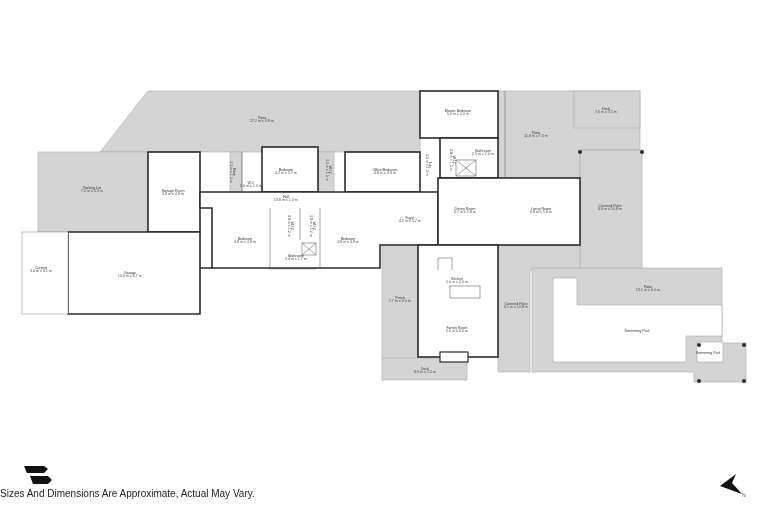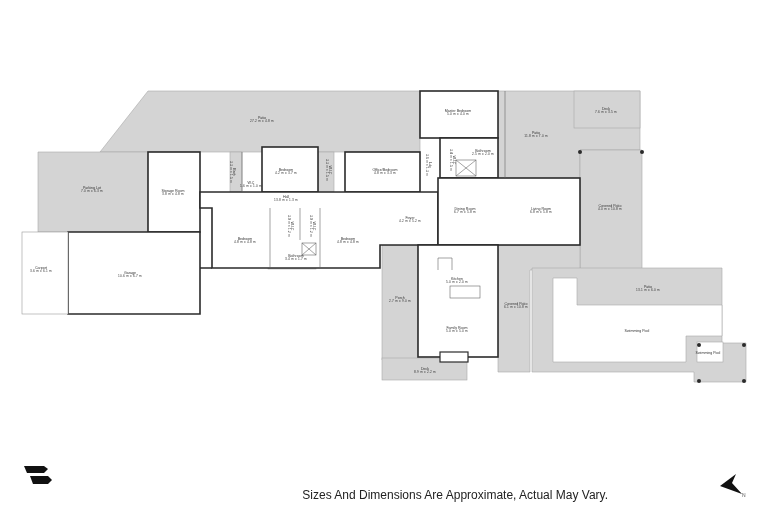--- a/index.html
+++ b/index.html
@@ -2,21 +2,21 @@
 <html><head>
 <meta charset="utf-8">
 <style>
   html,body{margin:0;padding:0;background:#ffffff;}
   body{width:768px;height:512px;position:relative;overflow:hidden;font-family:"Liberation Sans",sans-serif;}
   #plan{position:absolute;left:0;top:0;width:768px;height:512px;}
   .lbl{position:absolute;transform:translate(-50%,-50%);text-align:center;color:#333;line-height:1.15;white-space:nowrap;pointer-events:none;}
   .lbl .n{display:block;font-size:3.6px;}
   .lbl .d{display:block;font-size:3.2px;letter-spacing:.2px;}
   .vert{transform:translate(-50%,-50%) rotate(90deg);}
-  #footer{position:absolute;left:0;width:608px;top:488px;text-align:right;font-size:12px;color:#222;}
+  #footer{position:absolute;left:0;width:608px;top:488px;text-align:left;font-size:10px;color:#222;}
   #logo{position:absolute;left:22px;top:463px;width:32px;height:24px;}
   #compass{position:absolute;left:716px;top:470px;width:32px;height:28px;}
 </style>
 </head>
 <body>
 
 <svg id="plan" viewBox="0 0 768 512" xmlns="http://www.w3.org/2000/svg">
 
   <g fill="#d4d4d4" stroke="#a8a8a8" stroke-width="0.6">
     <polygon points="148,91 420,91 420,152 100,152"></polygon>

